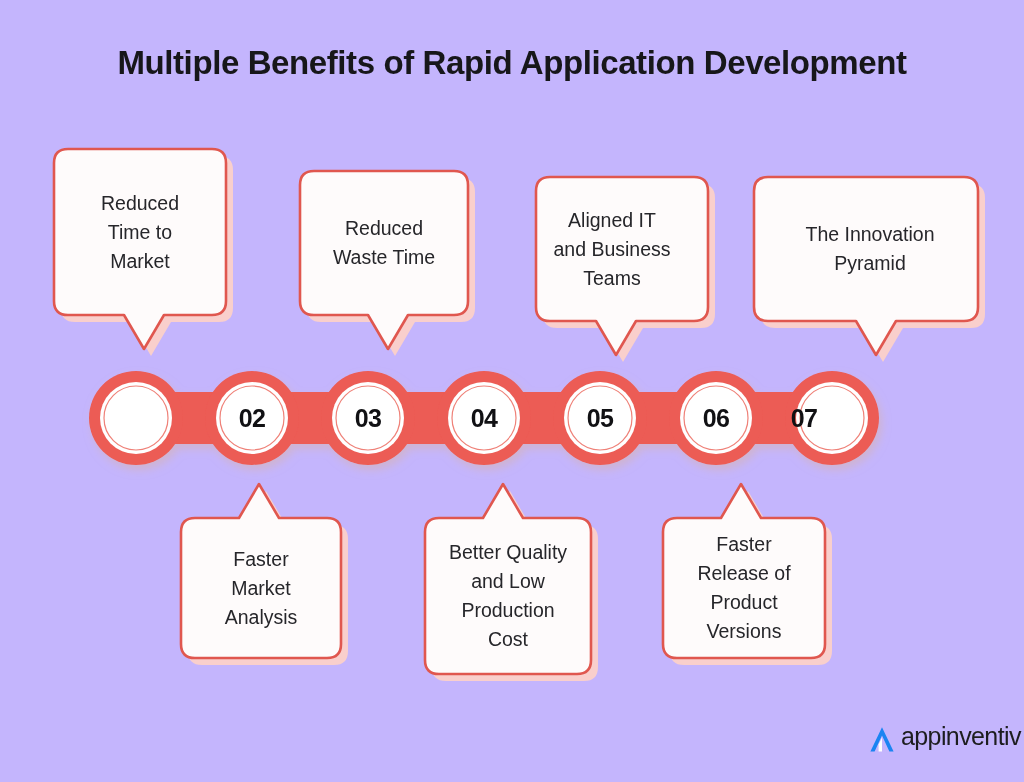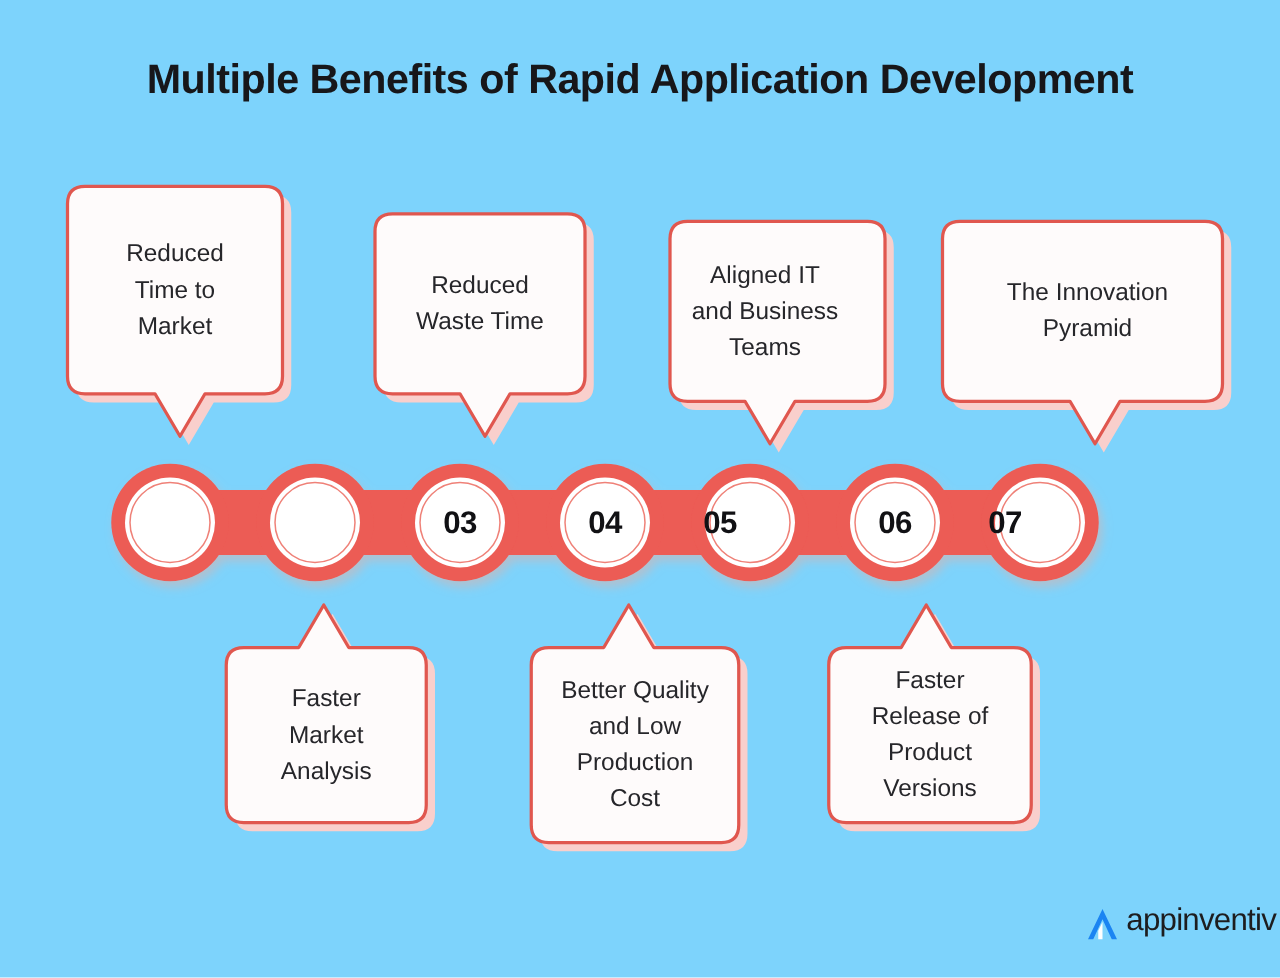--- a/index.html
+++ b/index.html
@@ -15,21 +15,21 @@
     overflow: hidden;
     font-family: "Liberation Sans", sans-serif;
     -webkit-font-smoothing: antialiased;
   }
 
   #canvas {
     position: absolute;
     left: 0; top: 0;
     width: 1024px;
     height: 782px;
-    background: #7dd3fc;
+    background: #c4b5fd;
   }
 
   
   .page-title {
     position: absolute;
     left: 0;
     top: 44px;
     width: 1024px;
     text-align: center;
     font-size: 33px;
@@ -222,23 +222,24 @@
 
       <circle cx="50" cy="56" r="32" fill="none" stroke="#ef8178" stroke-width="1.2"></circle>
       <circle cx="166" cy="56" r="32" fill="none" stroke="#ef8178" stroke-width="1.2"></circle>
       <circle cx="282" cy="56" r="32" fill="none" stroke="#ef8178" stroke-width="1.2"></circle>
       <circle cx="398" cy="56" r="32" fill="none" stroke="#ef8178" stroke-width="1.2"></circle>
       <circle cx="514" cy="56" r="32" fill="none" stroke="#ef8178" stroke-width="1.2"></circle>
       <circle cx="630" cy="56" r="32" fill="none" stroke="#ef8178" stroke-width="1.2"></circle>
       <circle cx="746" cy="56" r="32" fill="none" stroke="#ef8178" stroke-width="1.2"></circle>
     </svg>
 
+    <div class="chain-number" style="left:136px; top:26px;">02</div>
     <div class="chain-number" style="left:252px; top:26px;">03</div>
     <div class="chain-number" style="left:368px; top:26px;">04</div>
-    <div class="chain-number" style="left:460px; top:26px;">05</div>
+    <div class="chain-number" style="left:484px; top:26px;">05</div>
     <div class="chain-number" style="left:600px; top:26px;">06</div>
     <div class="chain-number" style="left:688px; top:26px;">07</div>
   </div>
 
   <div id="logo">
     <svg class="logo-mark" width="32" height="32" viewBox="0 0 32 32">
       <path d="M16 3.2 L27.6 27.4 L23.4 27.4 L16 11.4 L8.6 27.4 L4.4 27.4 Z" fill="#1b84f2"></path>
       <path d="M16 13.6 L16 27.4 L12.6 27.4 L12.6 20.6 Z" fill="#ffffff"></path>
     </svg>
     <span class="logo-word">appinventiv</span>

